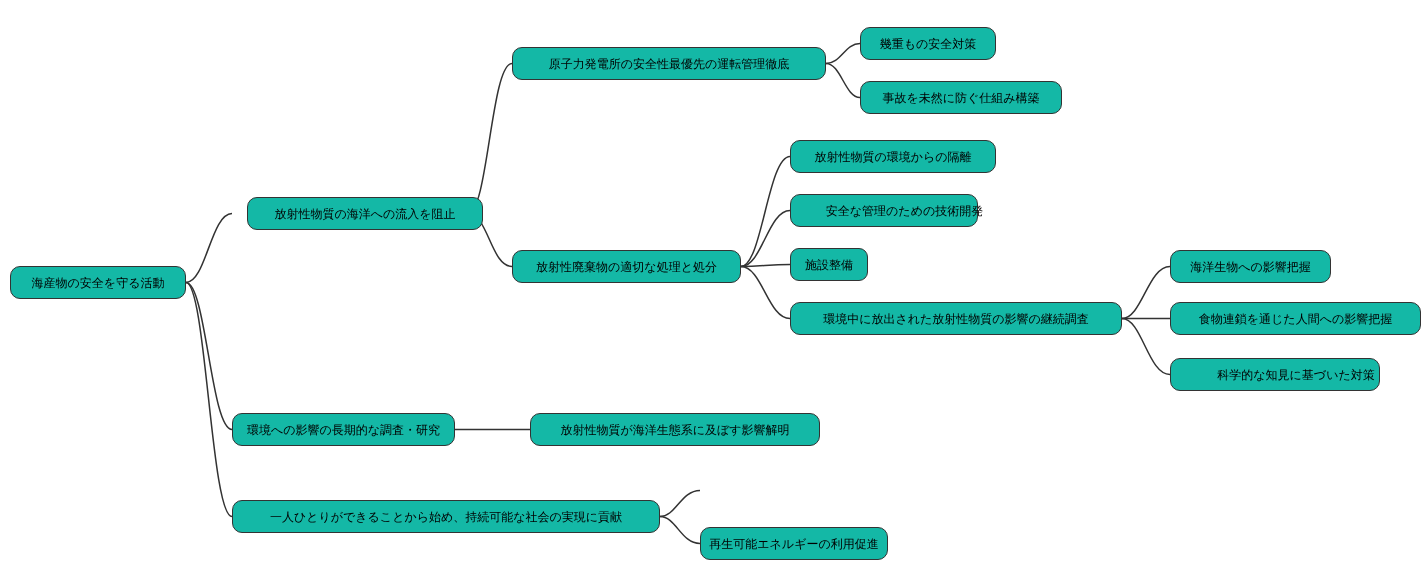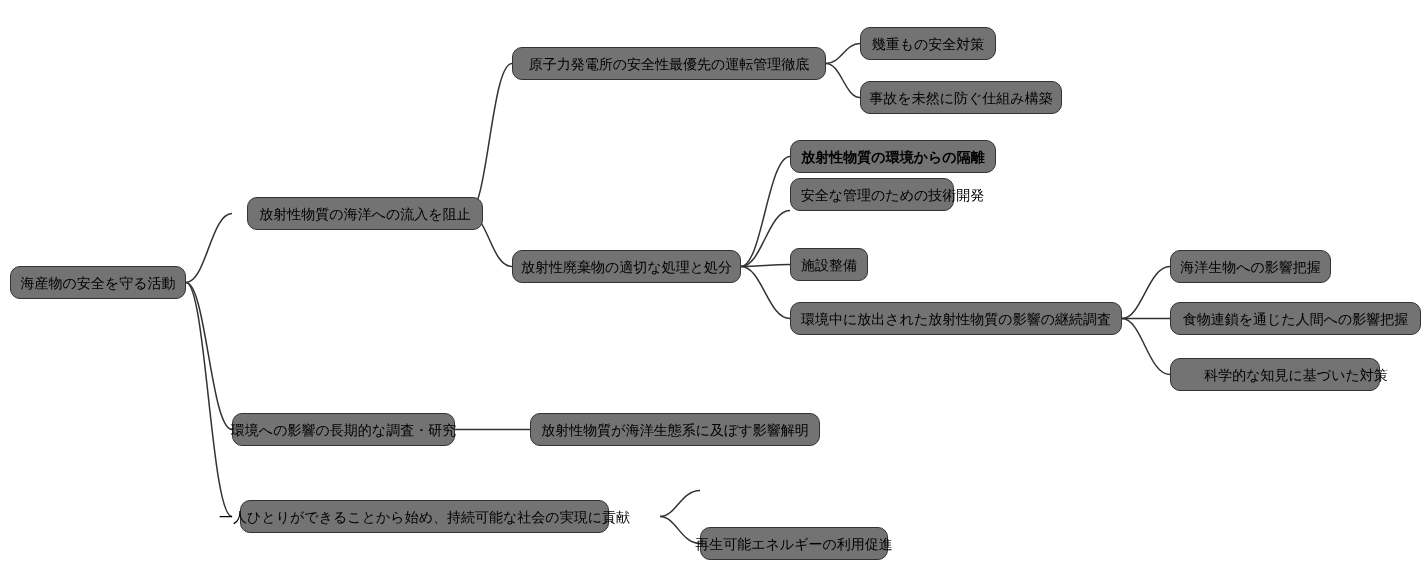--- a/index.html
+++ b/index.html
@@ -26,23 +26,23 @@
     fill: none;
     stroke: #333333;
     stroke-width: 1.5;
   }
   .node {
     position: absolute;
     height: 33px;
     box-sizing: border-box;
     border: 1.5px solid #333333;
     border-radius: 10px;
-    background: #737373;
+    background: #14b8a6;
     color: #000000;
-    font-size: 14px;
+    font-size: 12px;
     line-height: 1;
     display: flex;
     align-items: center;
     justify-content: center;
     white-space: nowrap;
     overflow: visible;
   }
 </style>
 </head>
 <body>
@@ -74,36 +74,36 @@
   <div class="node" style="left:232px; top:197px; width:236px;margin-left:15px;">放射性物質の海洋への流入を阻止</div>
 
   <div class="node" style="left:512px; top:47px; width:314px;">原子力発電所の安全性最優先の運転管理徹底</div>
 
   <div class="node" style="left:860px; top:27px; width:136px;">幾重もの安全対策</div>
 
   <div class="node" style="left:860px; top:81px; width:202px;">事故を未然に防ぐ仕組み構築</div>
 
   <div class="node" style="left:512px; top:250px; width:229px;">放射性廃棄物の適切な処理と処分</div>
 
-  <div class="node" style="left:790px; top:140px; width:206px;font-weight:bold;">放射性物質の環境からの隔離</div>
+  <div class="node" style="left:790px; top:140px; width:206px;">放射性物質の環境からの隔離</div>
 
-  <div class="node" style="left:790px; top:178px; width:164px;padding-left:41px;">安全な管理のための技術開発</div>
+  <div class="node" style="left:790px; top:194px; width:188px;padding-left:41px;">安全な管理のための技術開発</div>
 
   <div class="node" style="left:790px; top:248px; width:78px;border-radius:9px;">施設整備</div>
 
   <div class="node" style="left:790px; top:302px; width:332px;">環境中に放出された放射性物質の影響の継続調査</div>
 
   <div class="node" style="left:1170px; top:250px; width:161px;">海洋生物への影響把握</div>
 
   <div class="node" style="left:1170px; top:302px; width:251px;">食物連鎖を通じた人間への影響把握</div>
 
   <div class="node" style="left:1170px; top:358px; width:210px;padding-left:42px;">科学的な知見に基づいた対策</div>
 
   <div class="node" style="left:232px; top:413px; width:223px;">環境への影響の長期的な調査・研究</div>
 
   <div class="node" style="left:530px; top:413px; width:290px;">放射性物質が海洋生態系に及ぼす影響解明</div>
 
-  <div class="node" style="left:240px; top:500px; width:369px;">一人ひとりができることから始め、持続可能な社会の実現に貢献</div>
+  <div class="node" style="left:232px; top:500px; width:428px;">一人ひとりができることから始め、持続可能な社会の実現に貢献</div>
 
 
   <div class="node" style="left:700px; top:527px; width:188px;">再生可能エネルギーの利用促進</div>
 
 </div>
 
 </body></html>

